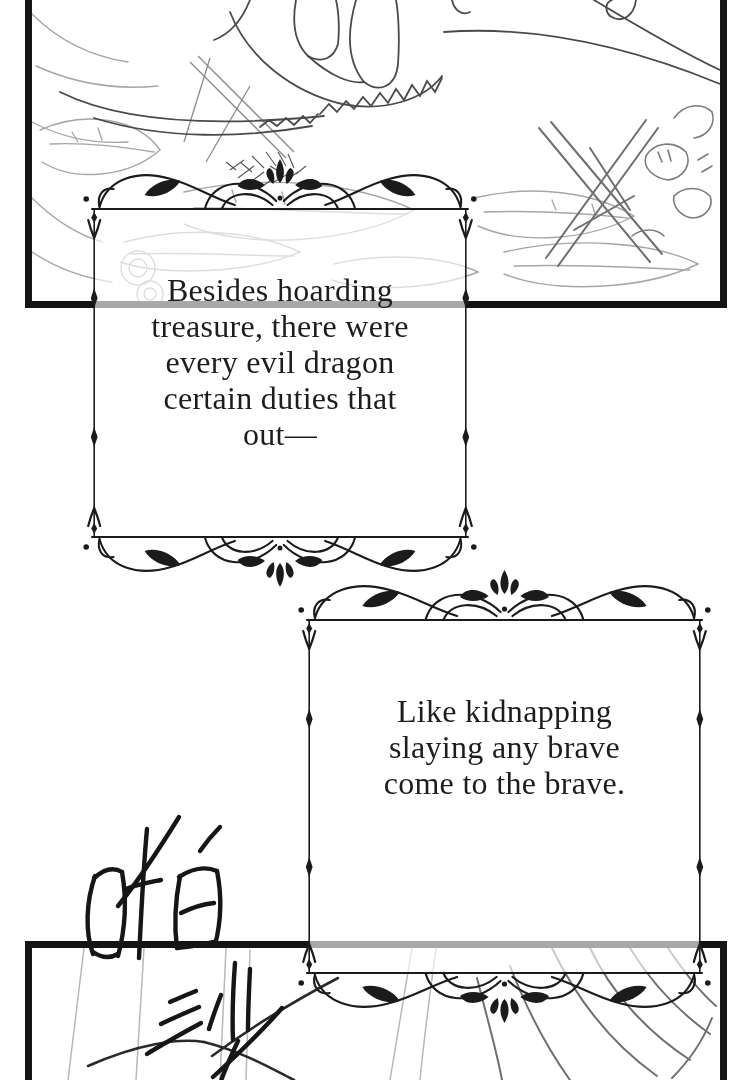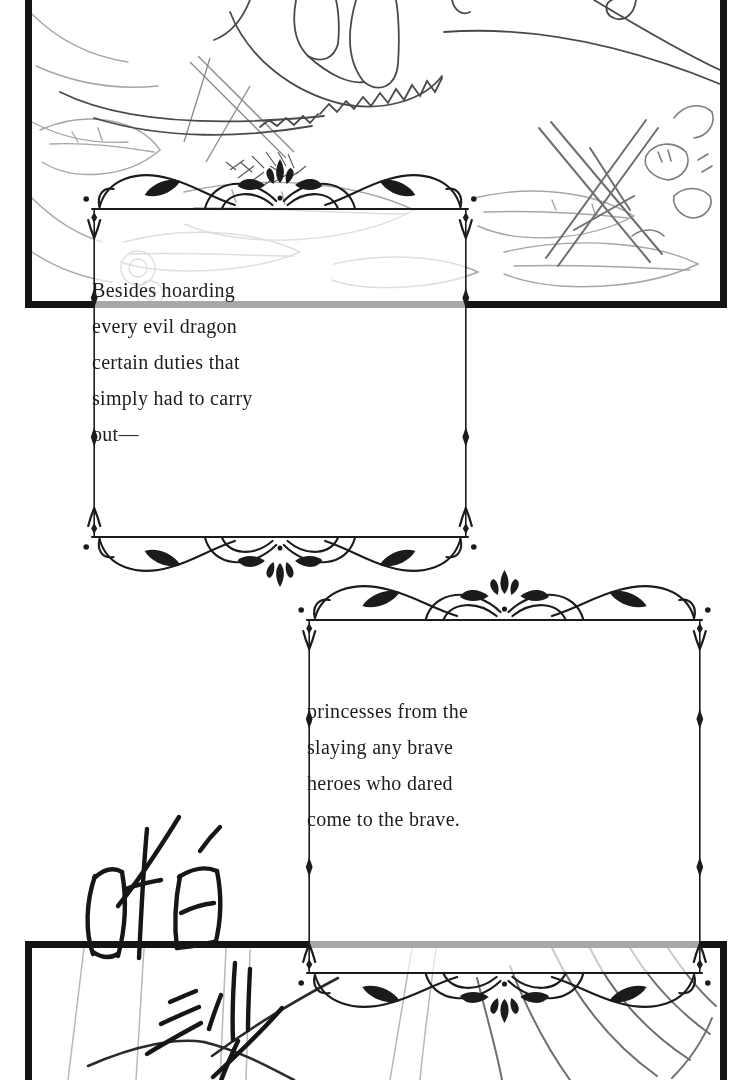--- a/index.html
+++ b/index.html
@@ -9,22 +9,22 @@
   }
   .page svg{position:absolute;overflow:visible;}
   .artsvg{pointer-events:none;}
   .panel{position:absolute;border:7px solid #141414;box-sizing:border-box;background:transparent;}
   .panel-top{left:25px;top:-12px;width:702px;height:320px;}
   .panel-bottom{left:25px;top:941px;width:702px;height:200px;}
   .frame{pointer-events:none;}
   .boxbg{fill:rgba(255,255,255,0.63);}
   .frameline{stroke:#1b1b1b;stroke-width:1.6;}
   .caption{
-    position:absolute;color:#1d1d1d;
-    font-size:20px;line-height:36px;letter-spacing:0.3px;z-index:6;
+    position:absolute;text-align:center;color:#1d1d1d;
+    font-size:32px;line-height:36px;letter-spacing:0.3px;z-index:6;
   }
   .cl{white-space:nowrap;}
   .sk-dark{stroke:#4a4a4a;stroke-width:1.8;fill:none;stroke-linecap:round;}
   .sk-mid{stroke:#6f6f6f;stroke-width:2;fill:none;stroke-linecap:round;}
   .sk-nut{stroke:#7c7c7c;stroke-width:1.6;fill:none;stroke-linecap:round;}
   .sk-light{stroke:#a6a6a6;stroke-width:1.4;fill:none;stroke-linecap:round;}
   .sk-faint{stroke:#b8b8b8;stroke-width:1.5;fill:none;stroke-linecap:round;}
   .sk-stem{stroke:#8a8a8a;stroke-width:1.3;fill:none;}
   .sk-hatch{stroke:#555555;stroke-width:1.1;fill:none;}
   .sk-bold{stroke:#2a2a2a;stroke-width:2.6;fill:none;stroke-linecap:round;}
@@ -237,26 +237,25 @@
     <use href="#cornerod" transform="translate(392.8,417) scale(-1,-1)"></use>
     <svg x="0" y="413" width="395" height="64" viewBox="0 0 400 64" preserveAspectRatio="none">
       <g transform="translate(0,64) scale(1,-1)">
           <use href="#flourish"></use>
         </g>
     </svg>
   </svg>
 
   <div class="caption" style="left:92px;top:272px;width:376px">
     <div class="cl">Besides hoarding</div>
+    <div class="cl">treasure, there were</div>
     <div class="cl">every evil dragon</div>
     <div class="cl">certain duties that</div>
-    <div class="cl">simply had to carry</div>
     <div class="cl">out—</div>
   </div>
 
   <div class="caption" style="left:307px;top:693px;width:395px">
-    <div class="cl">princesses from the</div>
+    <div class="cl">Like kidnapping</div>
     <div class="cl">slaying any brave</div>
-    <div class="cl">heroes who dared</div>
     <div class="cl">come to the brave.</div>
   </div>
 
 </div>
 
 </body></html>

